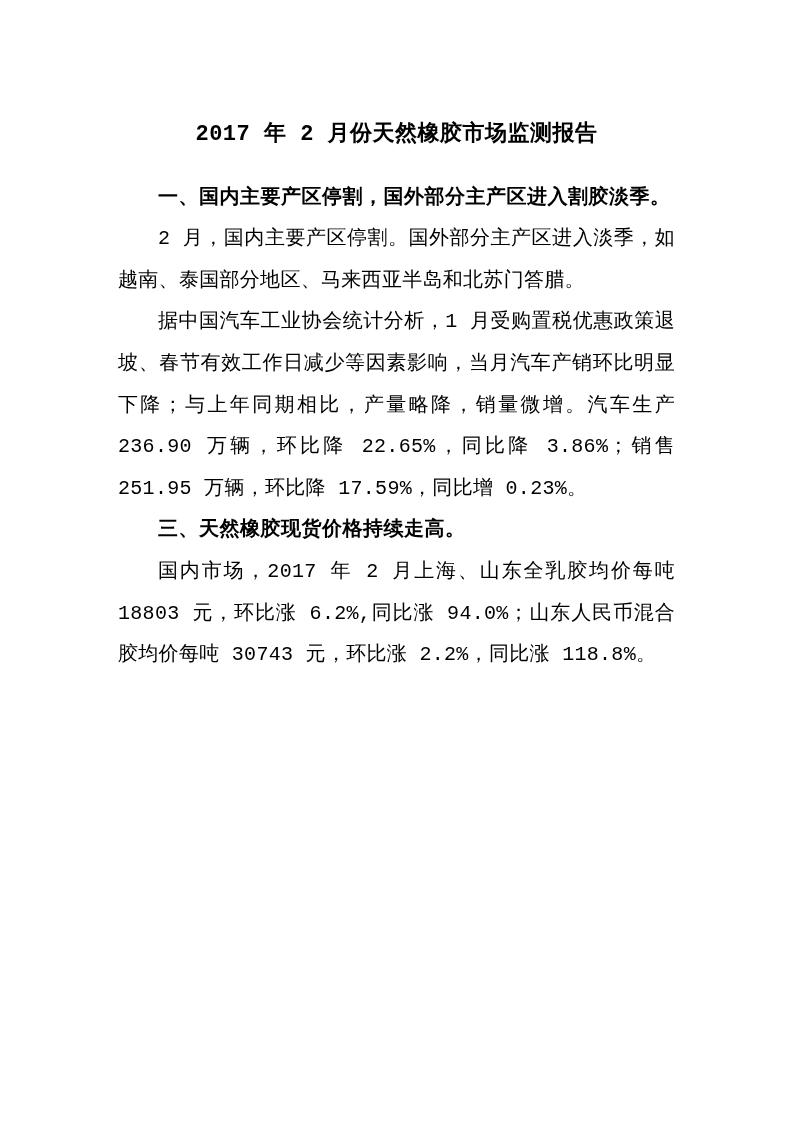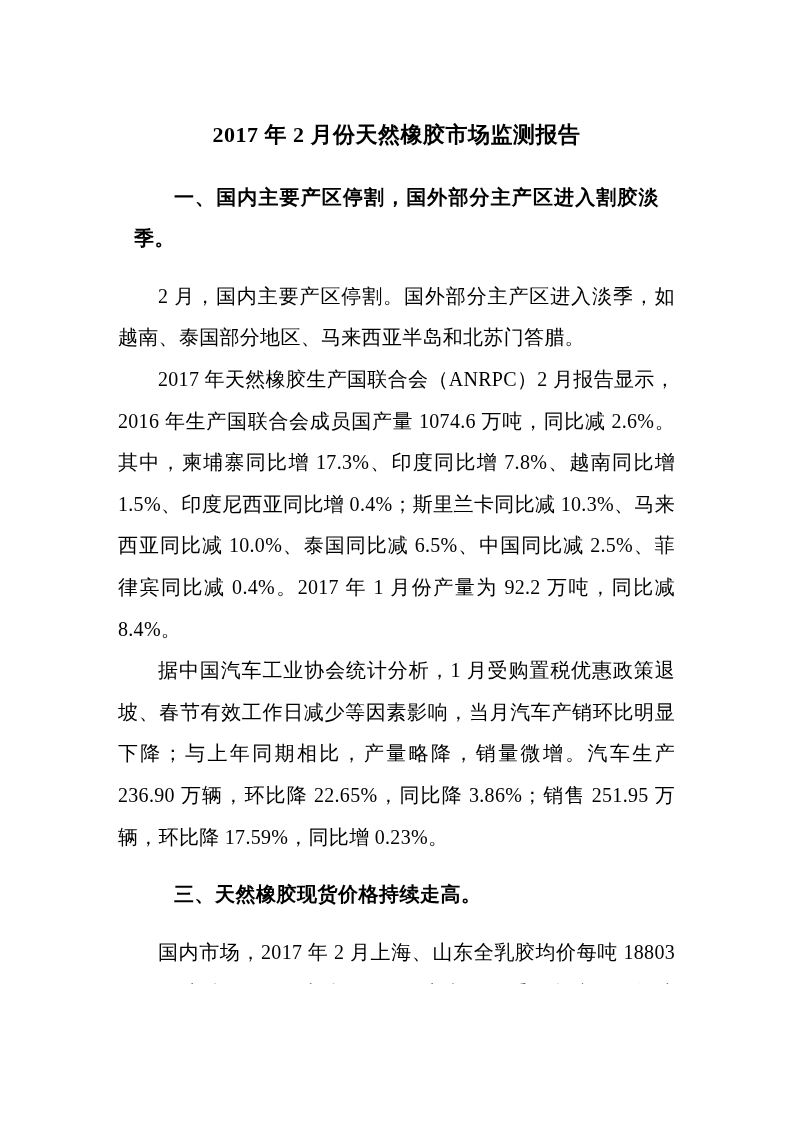--- a/index.html
+++ b/index.html
@@ -8,39 +8,39 @@
     background: #ffffff;
   }
   .page {
     position: relative;
     box-sizing: border-box;
     width: 793px;
     height: 984px;
     margin: 0 auto;
     background: #ffffff;
     color: #000000;
-    font-family: Liberation Serif, serif;
+    font-family: Liberation Mono, monospace;
     font-size: 20px;
     line-height: 41.6px;
     padding: 114px 118px 8px 118px;
     overflow: hidden;
   }
   .doc-title {
     margin: 0 0 21px 0;
     font-size: 22px;
     font-weight: bold;
     text-align: center;
     line-height: 41.6px;
     letter-spacing: 0.5px;
   }
   .section {
     margin: 0;
   }
   .section-heading {
-    margin: 16px;
+    margin: 0;
     font-size: 20px;
     font-weight: bold;
     text-indent: 2em;
     text-align: justify;
     line-height: 41.6px;
     letter-spacing: 0.5px;
   }
   .para {
     margin: 0;
     text-indent: 2em;
@@ -62,21 +62,20 @@
 </head>
 <body>
 
 <div class="page">
 
   <h1 class="doc-title">2017 年 2 月份天然橡胶市场监测报告</h1>
 
   <div class="section">
     <h2 class="section-heading">一、国内主要产区停割，国外部分主产区进入割胶淡季。</h2>
     <p class="para">2 月，国内主要产区停割。国外部分主产区进入淡季，如越南、泰国部分地区、马来西亚半岛和北苏门答腊。</p>
-    <p class="para">2017 年天然橡胶生产国联合会（ANRPC）2 月报告显示，2016 年生产国联合会成员国产量 1074.6 万吨，同比减 2.6%。其中，柬埔寨同比增 17.3%、印度同比增 7.8%、越南同比增 1.5%、印度尼西亚同比增 0.4%；斯里兰卡同比减 10.3%、马来西亚同比减 10.0%、泰国同比减 6.5%、中国同比减 2.5%、菲律宾同比减 0.4%。2017 年 1 月份产量为 92.2 万吨，同比减 8.4%。</p>
   </div>
 
   <div class="section">
     <p class="para">据中国汽车工业协会统计分析，1 月受购置税优惠政策退坡、春节有效工作日减少等因素影响，当月汽车产销环比明显下降；与上年同期相比，产量略降，销量微增。汽车生产 236.90 万辆，环比降 22.65%，同比降 3.86%；销售 251.95 万辆，环比降 17.59%，同比增 0.23%。</p>
   </div>
 
   <div class="section">
     <h2 class="section-heading">三、天然橡胶现货价格持续走高。</h2>
     <p class="para">国内市场，2017 年 2 月上海、山东全乳胶均价每吨 18803 元，环比涨 6.2%,同比涨 94.0%；山东人民币混合胶均价每吨 30743 元，环比涨 2.2%，同比涨 118.8%。</p>
   </div>

